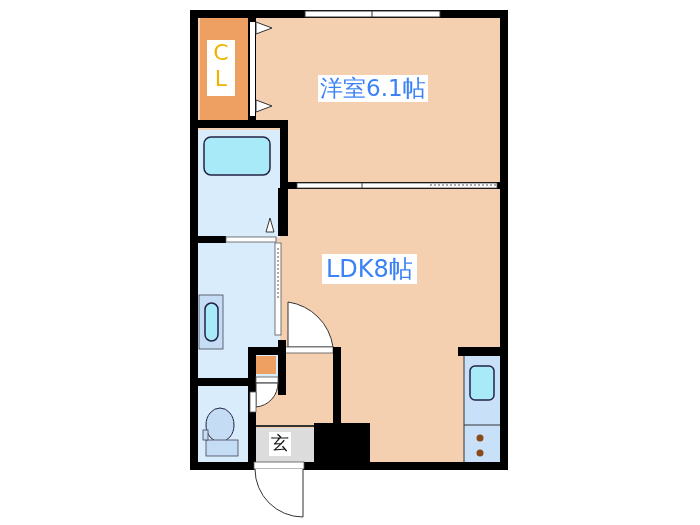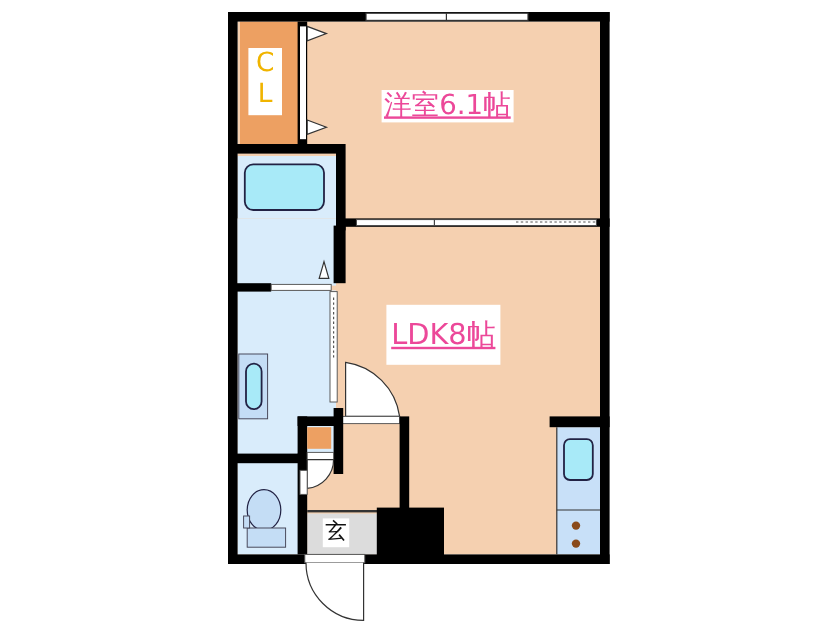--- a/index.html
+++ b/index.html
@@ -1,18 +1,18 @@
 <!DOCTYPE html>
 <html><head>
 <meta charset="utf-8">
 <style>
   html,body{margin:0;padding:0;background:#fff;}
   body{width:700px;height:525px;position:relative;overflow:hidden;font-family:"DejaVu Sans",sans-serif;}
   svg{position:absolute;left:0;top:0;}
-  .label{position:absolute;background:#fff;color:#ec4899;font-family:"DejaVu Sans",sans-serif;white-space:nowrap;line-height:1;text-decoration:underline;}
+  .label{position:absolute;background:#fff;color:#3b82f6;font-family:"DejaVu Sans",sans-serif;white-space:nowrap;line-height:1;}
   .cl{position:absolute;background:#fff;color:#f0b400;font-family:"DejaVu Sans",sans-serif;font-size:22px;text-align:center;line-height:26px;}
   .genkan{position:absolute;color:#111;font-size:18px;background:#fff;text-align:center;line-height:22px;}
 </style>
 </head>
 <body>
 
 <svg width="700" height="525" viewBox="0 0 700 525">
 
   <rect x="198" y="18" width="302" height="444" fill="#f5d0b0"></rect>
 
@@ -102,15 +102,15 @@
   <circle cx="480" cy="453" r="3.5" fill="#8a4a1a"></circle>
 </svg>
 
 <div class="cl" style="left:207px;top:40px;width:28px;height:56px;">
   <div>C</div>
   <div>L</div>
 </div>
 
 <div class="label" style="left:318px;top:75px;font-size:23px;padding:2px 2px;">洋室6.1帖</div>
 
-<div class="label" style="left:322px;top:254px;font-size:24px;padding:13px 4px;">LDK8帖</div>
+<div class="label" style="left:322px;top:254px;font-size:24px;padding:3px 4px;">LDK8帖</div>
 
 <div class="genkan" style="left:269px;top:432px;width:22px;height:24px;">玄</div>
 
 </body></html>

